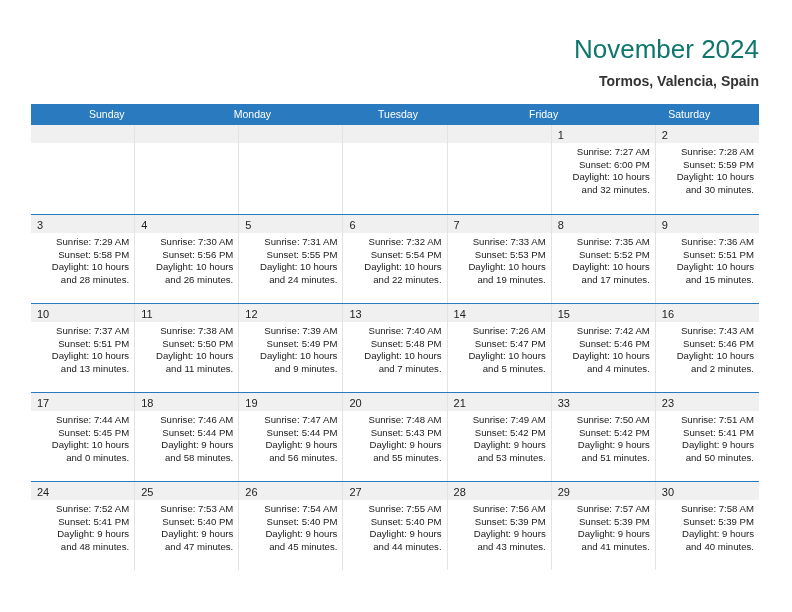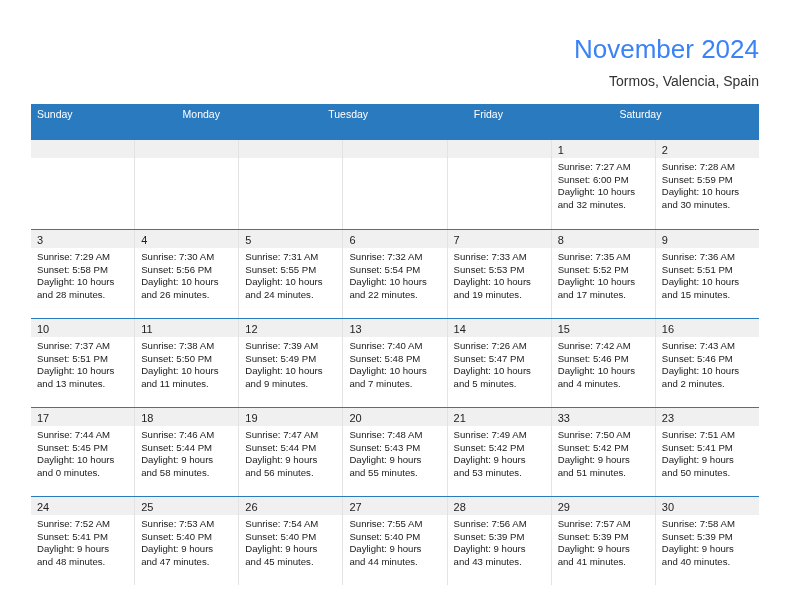--- a/index.html
+++ b/index.html
@@ -67,43 +67,45 @@
   }
 
   .title-block {
     position: absolute;
     right: 33px;
     top: 32px;
     text-align: right;
   }
   .month-title {
     font-size: 26px;
-    color: #3b82f6;
+    color: #0f766e;
     line-height: 34px;
     white-space: nowrap;
   }
   .location {
     font-size: 14px;
     color: #333333;
     line-height: 22px;
     margin-top: 4px;
     white-space: nowrap;
+    font-weight: bold;
   }
 
   
   .calendar {
     position: absolute;
     left: 31px;
     top: 104px;
     width: 728px;
   }
   .cal-head {
     display: flex;
     background: #2a7ac0;
-    height: 36px;
+    height: 21px;
+    text-align: center;
   }
   .cal-head .hcell {
     flex: 1 1 0;
     min-width: 0;
     color: #ffffff;
     font-size: 10.5px;
     line-height: 21px;
     padding-left: 6px;
     box-sizing: border-box;
     white-space: nowrap;
@@ -137,20 +139,21 @@
   .daynum {
     font-size: 11px;
     line-height: 18px;
     color: #222222;
   }
   .info {
     padding: 3px 5px 0 6px;
     font-size: 9.6px;
     line-height: 12.6px;
     color: #1a1a1a;
+    text-align: right;
   }
   .info div {
     white-space: nowrap;
   }
   .day.empty .daynum-band {
     background: #f0f0f0;
   }
 </style>
 </head>
 <body>

